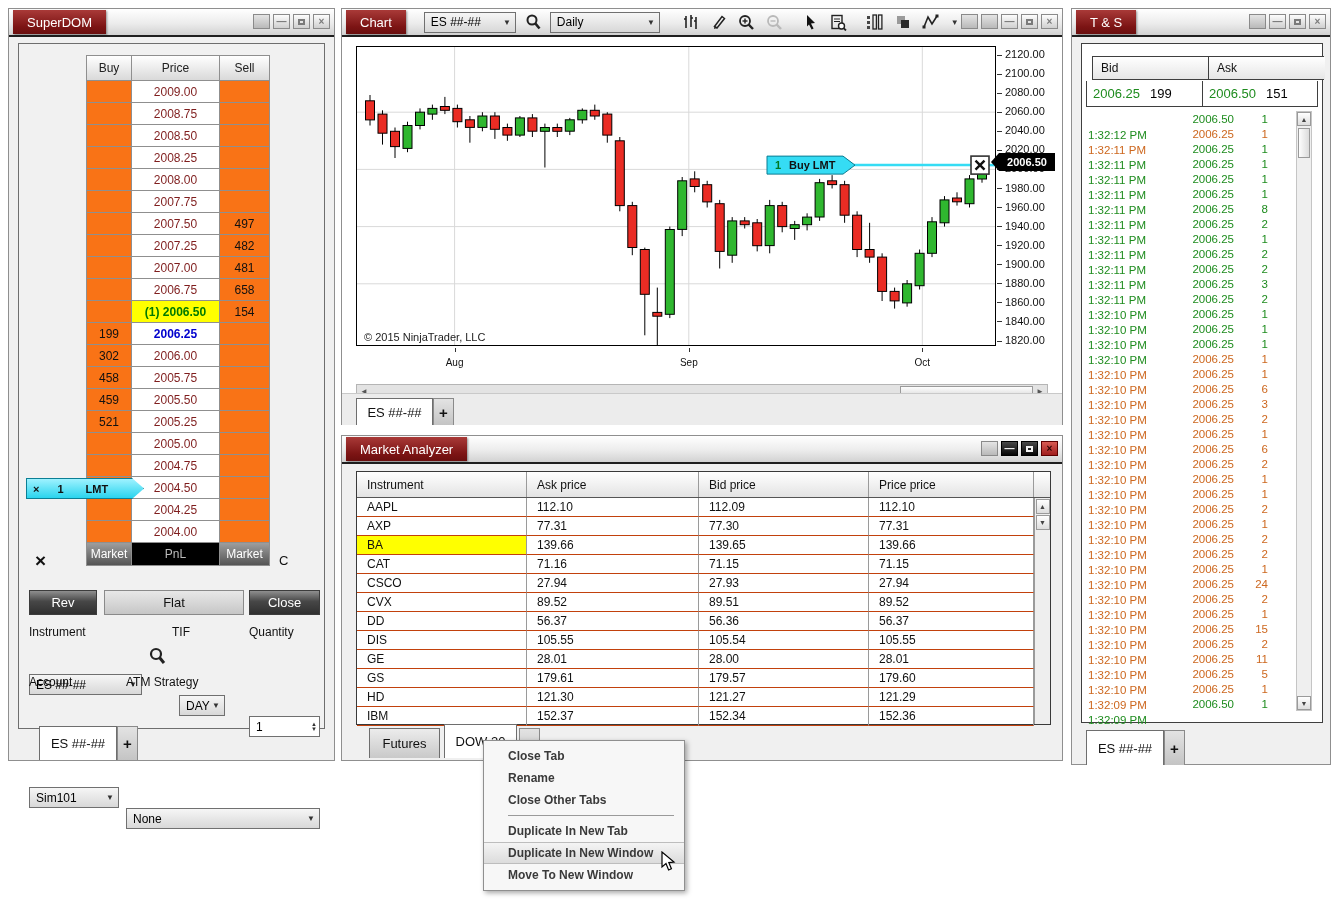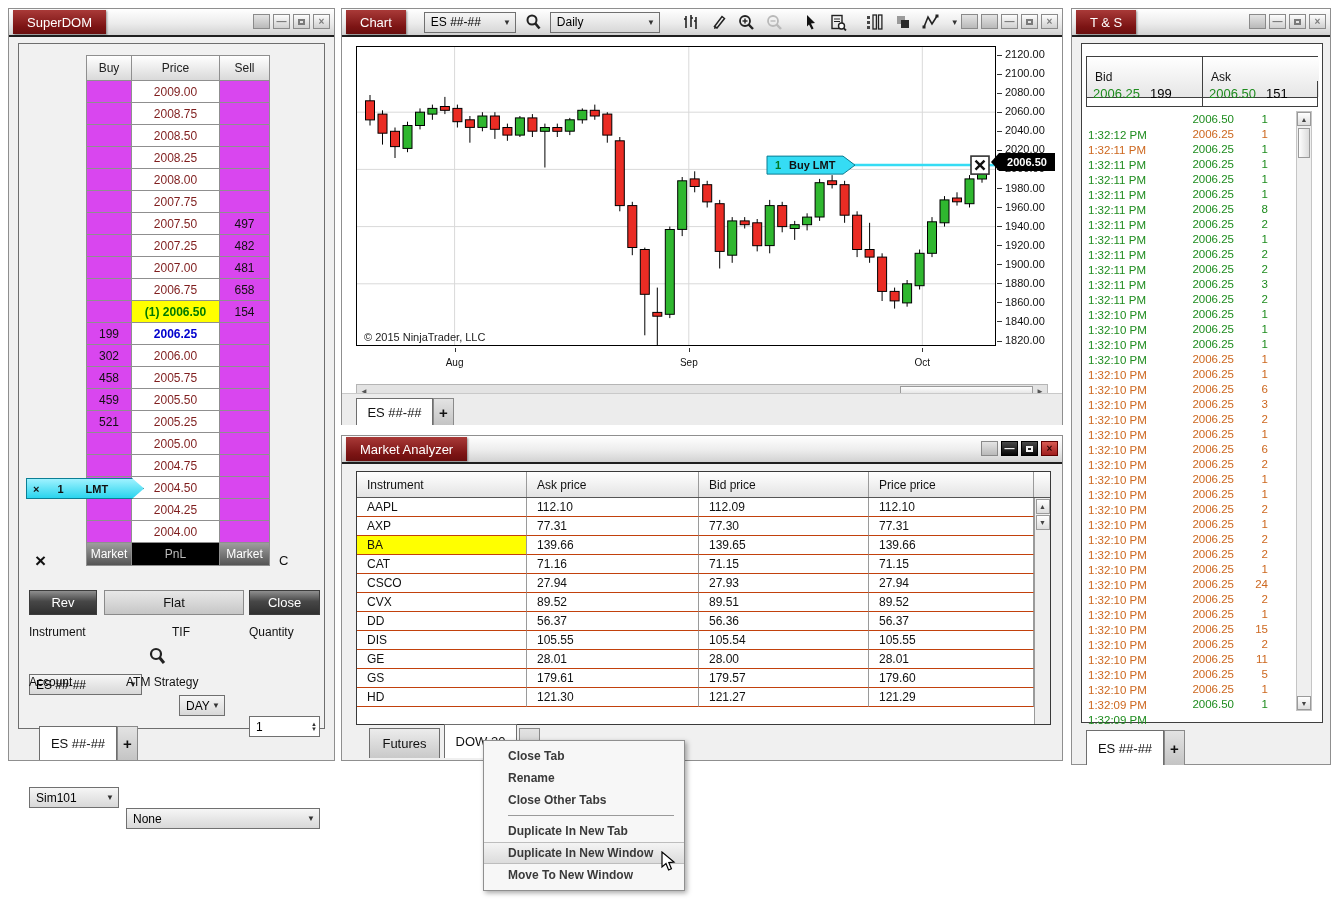--- a/index.html
+++ b/index.html
@@ -15,21 +15,21 @@
   .wb .restore { width:7px; height:6px; border:2px solid currentColor; display:block; }
   
   #superdom { left:8px; top:8px; width:327px; height:753px; }
   .abs { position:absolute; }
   #sd-panel { left:9px; top:34px; width:307px; height:686px; border:1px solid #6e6e6e; background:#f1f1f1; }
   #ladder { left:77px; top:47px; width:185px; font-size:12px; }
   .lrow { display:grid; grid-template-columns:45px 88px 50px; height:22px; }
   .lrow.hdr { height:25px; }
   .lcell { border:1px solid #8f8f8f; margin:-1px -1px 0 0; display:flex; align-items:center; justify-content:center; }
   .lcell.hd { background:linear-gradient(180deg,#ffffff,#d9d9d9); font-size:12px; color:#222; }
-  .lcell.size { background:#d946ef; color:#111; }
+  .lcell.size { background:#f97316; color:#111; }
   .lcell.price { background:#fff; color:#7f1d1d; }
   .lcell.price.yellow { background:#ffff00; color:#007a00; font-weight:bold; }
   .lcell.price.bid { color:#0000cd; font-weight:bold; }
   .lcell.mkt { background:linear-gradient(180deg,#9e9e9e,#555); color:#fff; height:24px; }
   .lcell.pnl { background:#000; color:#bbb; height:24px; }
   #lmt-arrow { left:17px; top:469px; width:118px; height:21px; background:linear-gradient(180deg,#9ff2ff,#29d4ee); border:1px solid #0b7f95; clip-path:polygon(0 0, calc(100% - 12px) 0, 100% 50%, calc(100% - 12px) 100%, 0 100%); display:flex; align-items:center; font-size:11px; font-weight:bold; color:#111; }
   .xmark { font-weight:900; color:#111; }
   #sd-cancel-all { left:26px; top:541px; font-size:19px; }
   #sd-c { left:270px; top:544px; font-size:13px; color:#111; }
   .sd-btn { height:25px; border:1px solid #3c3c3c; color:#fff; font-size:13px; display:flex; align-items:center; justify-content:center; background:linear-gradient(180deg,#8f8f8f,#474747 45%,#303030); }
@@ -72,21 +72,21 @@
   #ma-scroll { position:absolute; right:0; top:26px; width:16px; height:226px; background:#eee; border-left:1px solid #9a9a9a; }
   .ma-sbtn { width:14px; height:15px; margin:1px auto 0; border:1px solid #9a9a9a; background:linear-gradient(180deg,#fff,#ddd); font-size:7px; color:#444; display:flex; align-items:center; justify-content:center; }
   
   #ctx-menu { position:absolute; left:483px; top:740px; width:202px; background:#f7f7f7; border:1px solid #8f8f8f; box-shadow:2px 2px 5px rgba(0,0,0,.35); z-index:50; padding:4px 0; }
   .mi { height:22px; display:flex; align-items:center; padding-left:24px; font-size:12px; font-weight:bold; color:#3a3a3a; }
   .mi.hl { background:linear-gradient(180deg,#f4f4f4,#dcdcdc); border-top:1px solid #bdbdbd; border-bottom:1px solid #bdbdbd; }
   .msep { height:1px; background:#9a9a9a; margin:4px 10px 4px 24px; }
   
   #tns-win { left:1071px; top:8px; width:260px; height:757px; }
   #tns-panel { left:9px; top:34px; width:242px; height:680px; border:1px solid #3f3f3f; background:#fff; }
-  #tns-header { left:14px; top:47px; width:232px; height:42px; display:grid; grid-template-columns:116px 116px; border:1px solid #3f3f3f; }
+  #tns-header { left:20px; top:47px; width:232px; height:24px; display:grid; grid-template-columns:116px 116px; border:1px solid #3f3f3f; }
   .tns-hcell { background:linear-gradient(180deg,#ffffff,#e6e6e6); border-right:1px solid #3f3f3f; font-size:12px; color:#111; display:flex; align-items:center; padding-left:8px; }
   #tns-quote { left:14px; top:72px; width:232px; height:26px; display:grid; grid-template-columns:116px 116px; border:1px solid #3f3f3f; border-top:none; font-size:13px; }
   .tns-qcell { border-right:1px solid #3f3f3f; display:flex; align-items:center; padding-left:6px; gap:10px; }
   .qprice { color:#1e8c1e; }
   #tns-list { left:16px; top:102px; width:200px; font-size:11.5px; }
   .trow { height:15px; display:flex; align-items:center; }
   .trow .tt { width:84px; text-align:left;margin-top:32px; }
   .trow .tp { width:62px; text-align:right; }
   .trow .ts { width:34px; text-align:right; }
   .trow.g { color:#1e8c1e; } .trow.o { color:#cd671e; }
@@ -613,20 +613,26 @@
        <div class="ma-cell">179.61</div>
        <div class="ma-cell">179.57</div>
        <div class="ma-cell">179.60</div>
      </div>
         <div class="ma-row">
        <div class="ma-cell">HD</div>
        <div class="ma-cell">121.30</div>
        <div class="ma-cell">121.27</div>
        <div class="ma-cell">121.29</div>
      </div>
+        <div class="ma-row">
+       <div class="ma-cell">IBM</div>
+       <div class="ma-cell">152.37</div>
+       <div class="ma-cell">152.34</div>
+       <div class="ma-cell">152.36</div>
+     </div>
       </div>
     <div id="ma-scroll">
       <div class="ma-sbtn">▲</div>
       <div class="ma-sbtn">▼</div>
     </div>
   </div>
   <div class="tabbar-tab inactive" style="left:27px;top:292px;width:71px;height:30px;">Futures</div>
   <div class="tabbar-tab" style="left:102px;top:288px;width:73px;height:34px;z-index:2">DOW 30</div>
   <div class="tabbar-plus" style="left:177px;top:292px;width:21px;height:30px;">+</div>
 </div>

